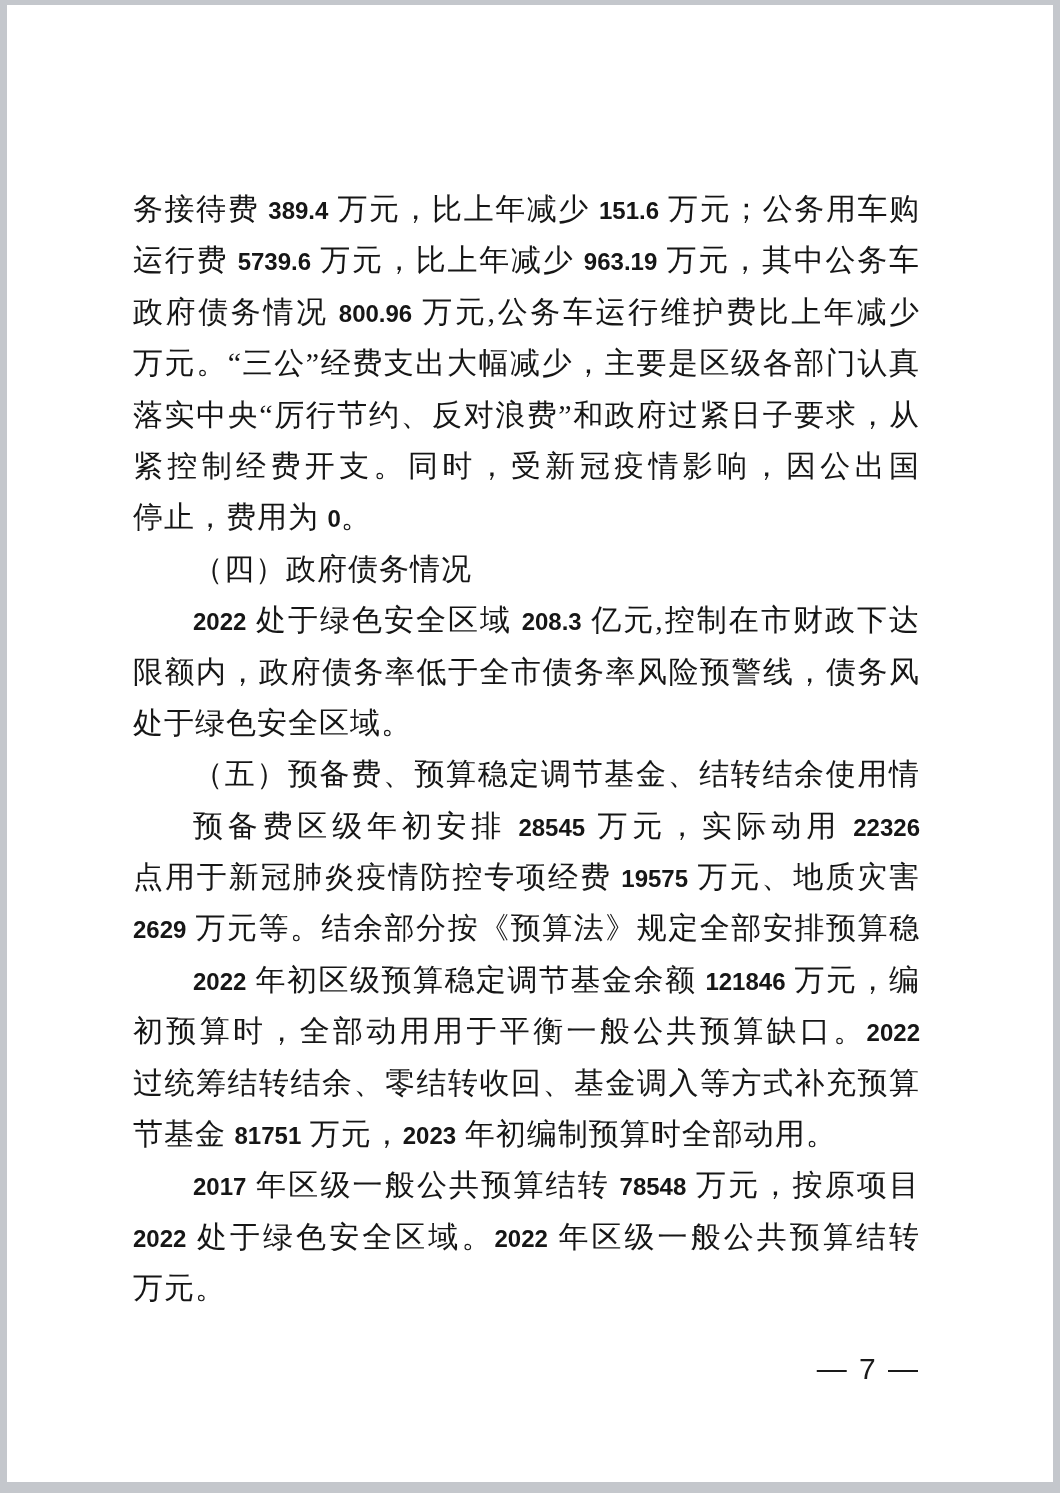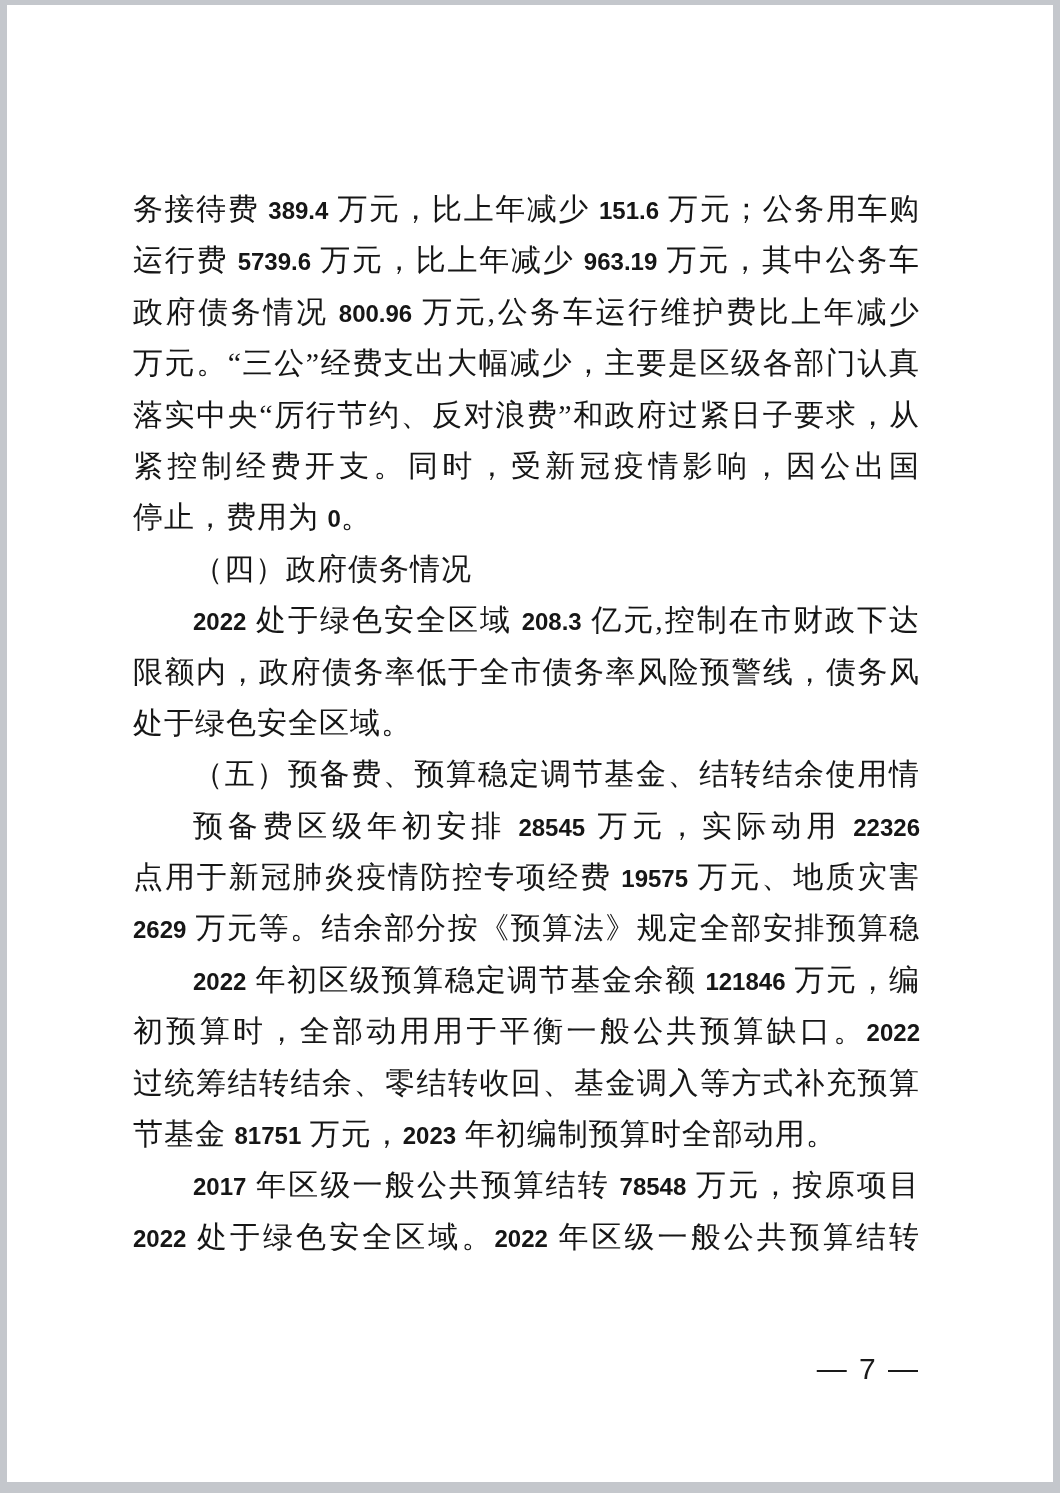--- a/index.html
+++ b/index.html
@@ -79,15 +79,16 @@
       <div class="line heading indent last"><span class="cjk">（五）预备费、预算稳定调节基金、结转结余使用情况</span></div>
       <div class="line indent"><span class="cjk">预备费区级年初安排 </span><span class="num">28545</span><span class="cjk"> 万元，实际动用 </span><span class="num">22326</span></div>
       <div class="line"><span class="cjk">点用于新冠肺炎疫情防控专项经费 </span><span class="num">19575</span><span class="cjk"> 万元、地质灾害整治</span></div>
       <div class="line"><span class="num">2629</span><span class="cjk"> 万元等。结余部分按《预算法》规定全部安排预算稳定调</span></div>
       <div class="line indent"><span class="num">2022</span><span class="cjk"> 年初区级预算稳定调节基金余额 </span><span class="num">121846</span><span class="cjk"> 万元，编制年</span></div>
       <div class="line"><span class="cjk">初预算时，全部动用用于平衡一般公共预算缺口。</span><span class="num">2022</span></div>
       <div class="line"><span class="cjk">过统筹结转结余、零结转收回、基金调入等方式补充预算稳定调</span></div>
       <div class="line last"><span class="cjk">节基金 </span><span class="num">81751</span><span class="cjk"> 万元，</span><span class="num">2023</span><span class="cjk"> 年初编制预算时全部动用。</span></div>
       <div class="line indent"><span class="num">2017</span><span class="cjk"> 年区级一般公共预算结转 </span><span class="num">78548</span><span class="cjk"> 万元，按原项目纳入</span></div>
       <div class="line"><span class="num">2022</span><span class="cjk"> 处于绿色安全区域。</span><span class="num">2022</span><span class="cjk"> 年区级一般公共预算结转 </span></div>
+      <div class="line last"><span class="cjk">万元。</span></div>
     </div>
   <div class="footer">— 7 —</div>
 </div>
 
 </body></html>

